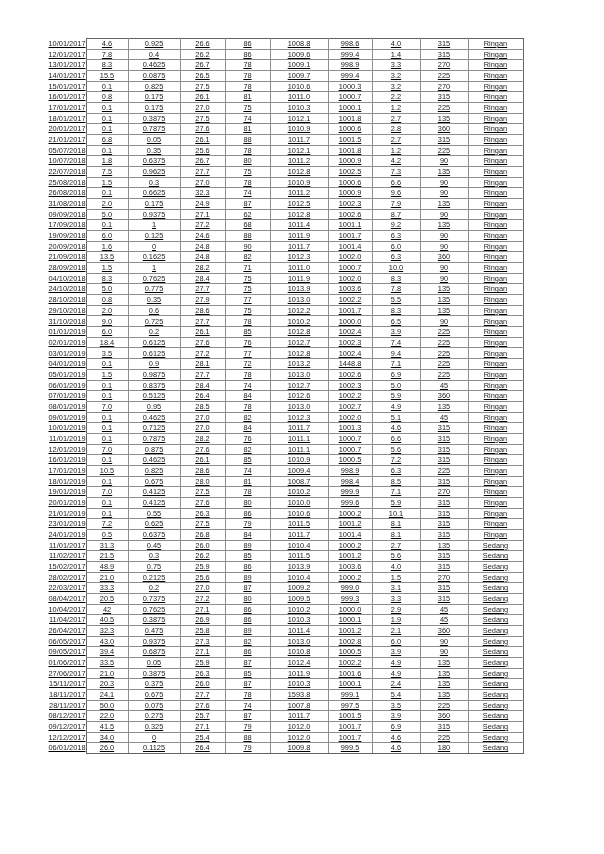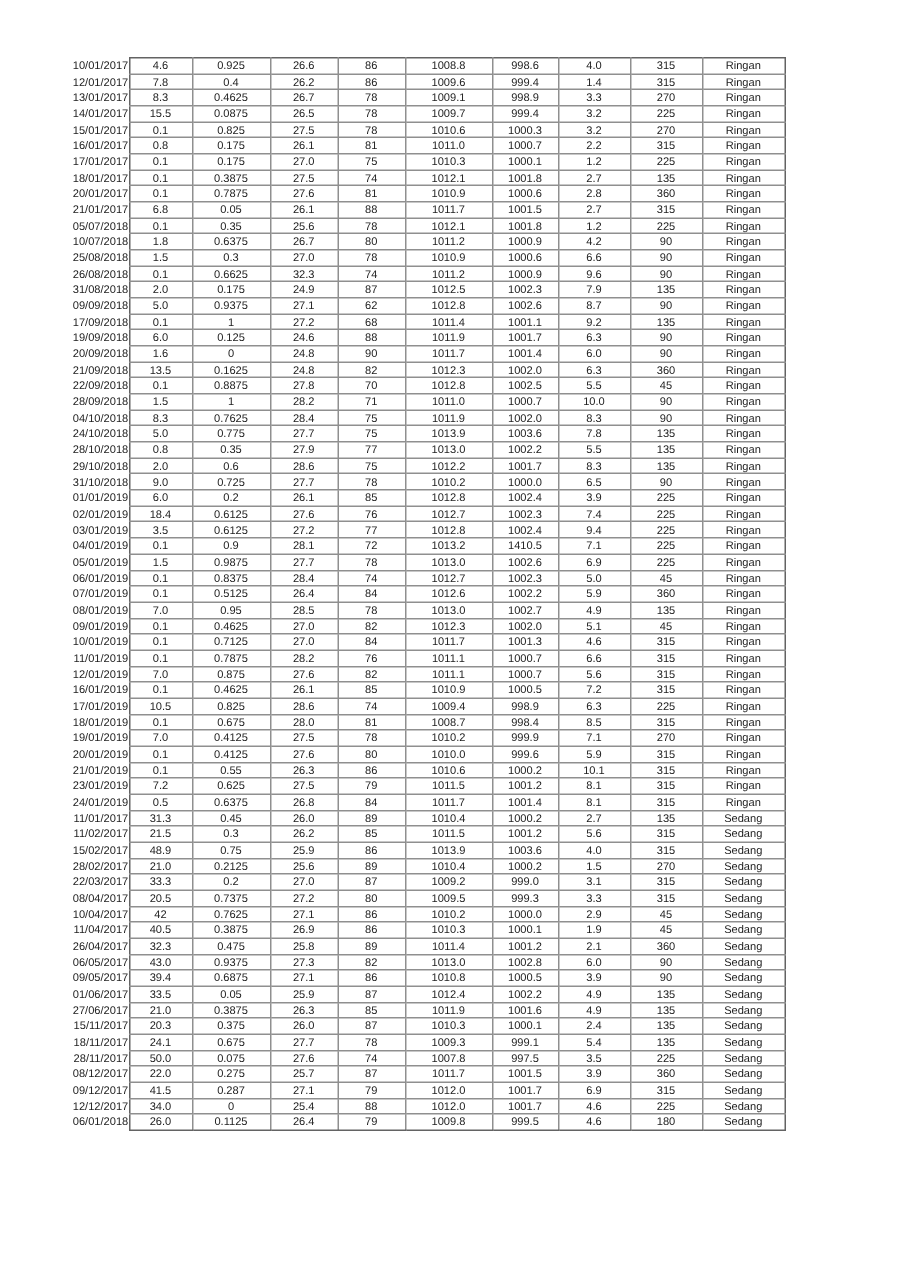--- a/index.html
+++ b/index.html
@@ -15,20 +15,21 @@
     overflow: hidden;
   }
   .sheet {
     position: absolute;
     left: 40px;
     top: 38px;
   }
   table.data-table {
     border-collapse: collapse;
     table-layout: fixed;
+    text-decoration: underline;
   }
   table.data-table td {
     height: 9.68px;
     font-size: 7.4px;
     line-height: 9.6px;
     padding: 0;
     color: #1c1c1c;
     white-space: nowrap;
     overflow: hidden;
   }
@@ -203,20 +204,32 @@
           <td class="val-cell">0.6375</td>
           <td class="val-cell">26.7</td>
           <td class="val-cell">80</td>
           <td class="val-cell">1011.2</td>
           <td class="val-cell">1000.9</td>
           <td class="val-cell">4.2</td>
           <td class="val-cell">90</td>
           <td class="val-cell last-col">Ringan</td>
         </tr>
         <tr>
+          <td class="date-cell">22/07/2018</td>
+          <td class="val-cell first-col">7.5</td>
+          <td class="val-cell">0.9625</td>
+          <td class="val-cell">27.7</td>
+          <td class="val-cell">75</td>
+          <td class="val-cell">1012.8</td>
+          <td class="val-cell">1002.5</td>
+          <td class="val-cell">7.3</td>
+          <td class="val-cell">135</td>
+          <td class="val-cell last-col">Ringan</td>
+        </tr>
+        <tr>
           <td class="date-cell">25/08/2018</td>
           <td class="val-cell first-col">1.5</td>
           <td class="val-cell">0.3</td>
           <td class="val-cell">27.0</td>
           <td class="val-cell">78</td>
           <td class="val-cell">1010.9</td>
           <td class="val-cell">1000.6</td>
           <td class="val-cell">6.6</td>
           <td class="val-cell">90</td>
           <td class="val-cell last-col">Ringan</td>
@@ -299,32 +312,20 @@
           <td class="val-cell">0.1625</td>
           <td class="val-cell">24.8</td>
           <td class="val-cell">82</td>
           <td class="val-cell">1012.3</td>
           <td class="val-cell">1002.0</td>
           <td class="val-cell">6.3</td>
           <td class="val-cell">360</td>
           <td class="val-cell last-col">Ringan</td>
         </tr>
         <tr>
-          <td class="date-cell">22/09/2018</td>
-          <td class="val-cell first-col">0.1</td>
-          <td class="val-cell">0.8875</td>
-          <td class="val-cell">27.8</td>
-          <td class="val-cell">70</td>
-          <td class="val-cell">1012.8</td>
-          <td class="val-cell">1002.5</td>
-          <td class="val-cell">5.5</td>
-          <td class="val-cell">45</td>
-          <td class="val-cell last-col">Ringan</td>
-        </tr>
-        <tr>
           <td class="date-cell">28/09/2018</td>
           <td class="val-cell first-col">1.5</td>
           <td class="val-cell">1</td>
           <td class="val-cell">28.2</td>
           <td class="val-cell">71</td>
           <td class="val-cell">1011.0</td>
           <td class="val-cell">1000.7</td>
           <td class="val-cell">10.0</td>
           <td class="val-cell">90</td>
           <td class="val-cell last-col">Ringan</td>
@@ -425,21 +426,21 @@
           <td class="val-cell">225</td>
           <td class="val-cell last-col">Ringan</td>
         </tr>
         <tr>
           <td class="date-cell">04/01/2019</td>
           <td class="val-cell first-col">0.1</td>
           <td class="val-cell">0.9</td>
           <td class="val-cell">28.1</td>
           <td class="val-cell">72</td>
           <td class="val-cell">1013.2</td>
-          <td class="val-cell">1410.5</td>
+          <td class="val-cell">1448.8</td>
           <td class="val-cell">7.1</td>
           <td class="val-cell">225</td>
           <td class="val-cell last-col">Ringan</td>
         </tr>
         <tr>
           <td class="date-cell">05/01/2019</td>
           <td class="val-cell first-col">1.5</td>
           <td class="val-cell">0.9875</td>
           <td class="val-cell">27.7</td>
           <td class="val-cell">78</td>
@@ -796,21 +797,21 @@
           <td class="val-cell">2.4</td>
           <td class="val-cell">135</td>
           <td class="val-cell last-col">Sedang</td>
         </tr>
         <tr>
           <td class="date-cell">18/11/2017</td>
           <td class="val-cell first-col">24.1</td>
           <td class="val-cell">0.675</td>
           <td class="val-cell">27.7</td>
           <td class="val-cell">78</td>
-          <td class="val-cell">1009.3</td>
+          <td class="val-cell">1593.8</td>
           <td class="val-cell">999.1</td>
           <td class="val-cell">5.4</td>
           <td class="val-cell">135</td>
           <td class="val-cell last-col">Sedang</td>
         </tr>
         <tr>
           <td class="date-cell">28/11/2017</td>
           <td class="val-cell first-col">50.0</td>
           <td class="val-cell">0.075</td>
           <td class="val-cell">27.6</td>
@@ -829,21 +830,21 @@
           <td class="val-cell">87</td>
           <td class="val-cell">1011.7</td>
           <td class="val-cell">1001.5</td>
           <td class="val-cell">3.9</td>
           <td class="val-cell">360</td>
           <td class="val-cell last-col">Sedang</td>
         </tr>
         <tr>
           <td class="date-cell">09/12/2017</td>
           <td class="val-cell first-col">41.5</td>
-          <td class="val-cell">0.287</td>
+          <td class="val-cell">0.325</td>
           <td class="val-cell">27.1</td>
           <td class="val-cell">79</td>
           <td class="val-cell">1012.0</td>
           <td class="val-cell">1001.7</td>
           <td class="val-cell">6.9</td>
           <td class="val-cell">315</td>
           <td class="val-cell last-col">Sedang</td>
         </tr>
         <tr>
           <td class="date-cell">12/12/2017</td>

